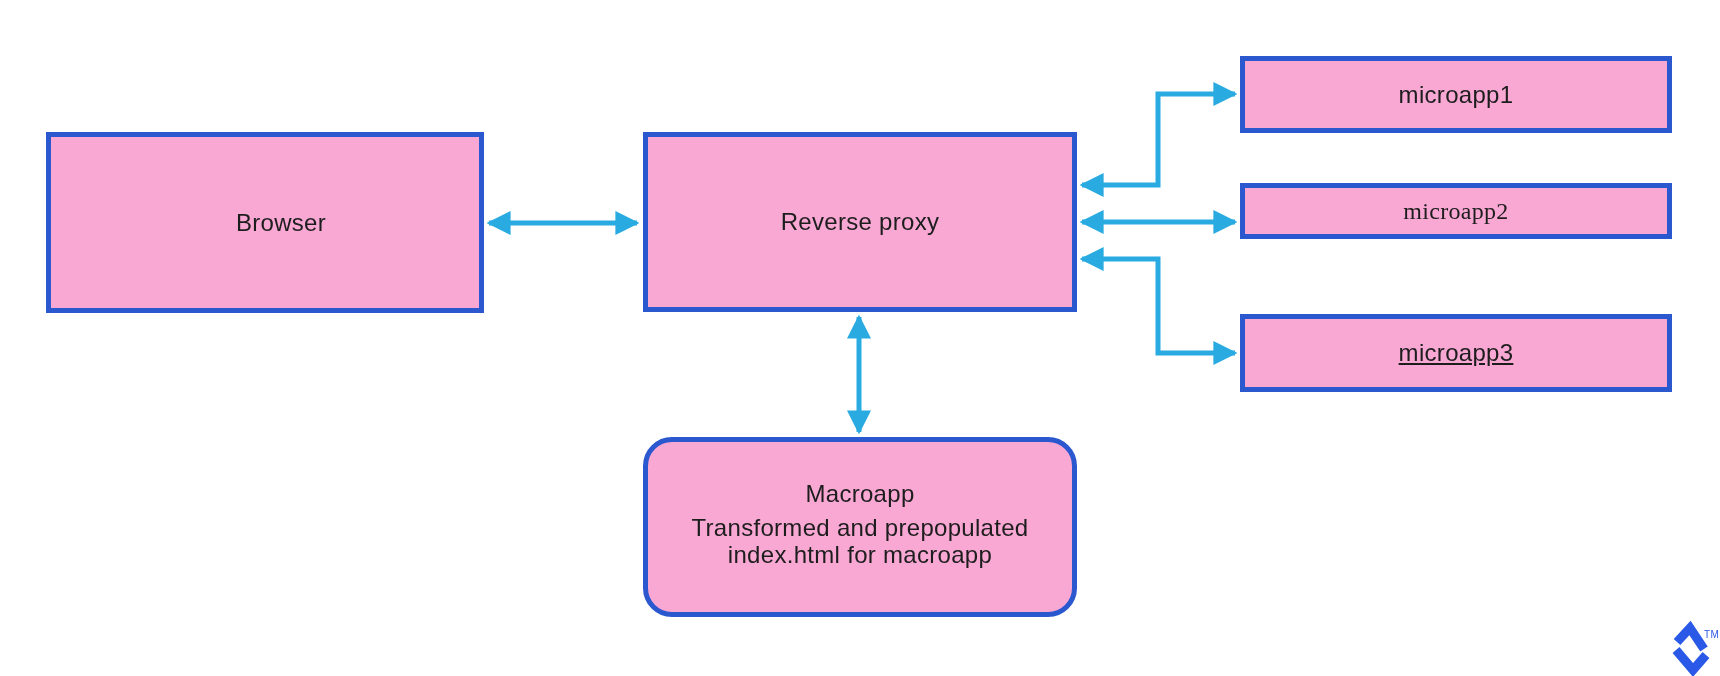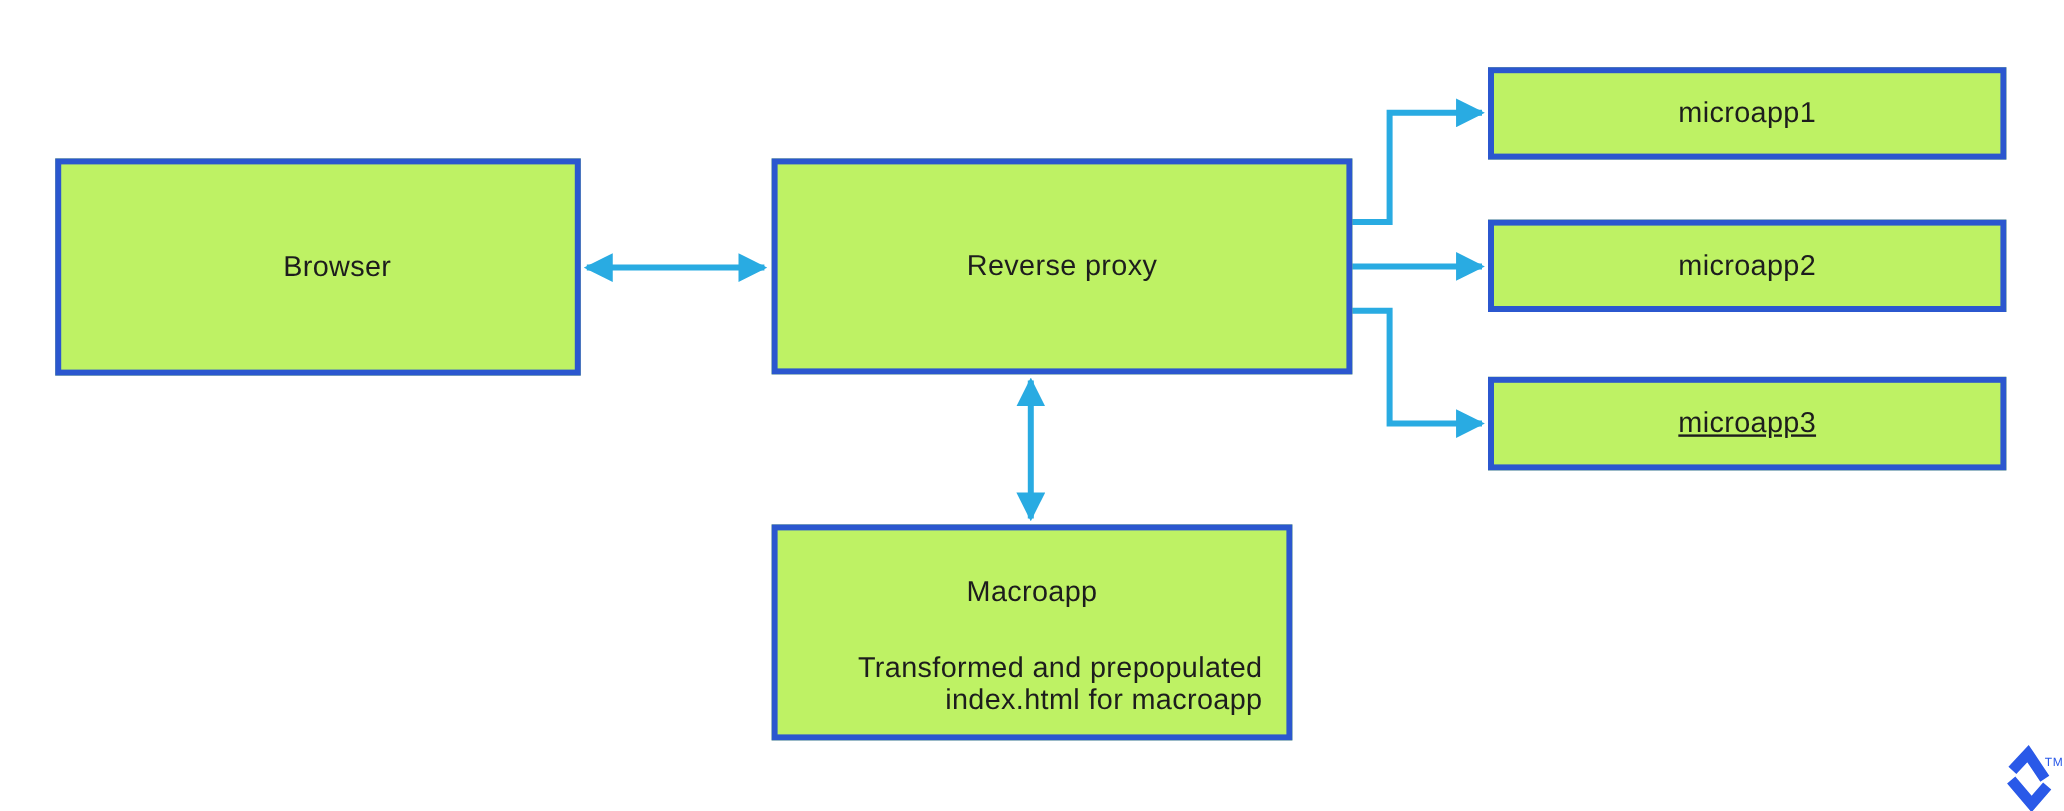--- a/index.html
+++ b/index.html
@@ -8,41 +8,41 @@
     width: 1720px;
     height: 676px;
     background: #ffffff;
     overflow: hidden;
     font-family: "Liberation Sans", "DejaVu Sans", sans-serif;
     color: #1d1d1d;
   }
   .node {
     position: absolute;
     box-sizing: border-box;
-    background: #bef264;
+    background: #f9a8d4;
     border: 5px solid #2b57cf;
     display: flex;
     align-items: center;
     justify-content: center;
     font-size: 24px;
     letter-spacing: 0.3px;
     text-align: center;
     z-index: 2;
   }
   #node-browser   { left: 46px;   top: 132px; width: 438px; height: 181px; padding-left: 32px; }
-  #node-proxy     { left: 643px;  top: 132px; width: 484px; height: 180px; }
+  #node-proxy     { left: 643px;  top: 132px; width: 434px; height: 180px; }
   #node-microapp1 { left: 1240px; top: 56px;  width: 432px; height: 77px; }
-  #node-microapp2 { left: 1240px; top: 183px; width: 432px; height: 77px; }
+  #node-microapp2 { left: 1240px; top: 183px; width: 432px; height: 56px; font-family: Liberation Serif, serif; }
   #node-microapp3 { left: 1240px; top: 314px; width: 432px; height: 78px; text-decoration: underline; }
   #node-macroapp  { left: 643px;  top: 437px; width: 434px; height: 180px;
                     flex-direction: column; justify-content: flex-start;
-                    padding-top: 38px; }
+                    padding-top: 38px; border-radius: 29px; }
   .macroapp-title { font-size: 24px; }
-  .macroapp-desc  { margin-top: 36px; font-size: 24px; line-height: 1.12;
-                    max-width: 384px; text-align: right; }
+  .macroapp-desc  { margin-top: 7px; font-size: 24px; line-height: 1.12;
+                    max-width: 384px; }
   .arrow-layer {
     position: absolute;
     left: 0; top: 0;
     width: 1720px; height: 676px;
     z-index: 1;
     pointer-events: none;
   }
   .edge { fill: none; stroke: #29abe2; stroke-width: 5; }
   .logo-layer {
     position: absolute;

